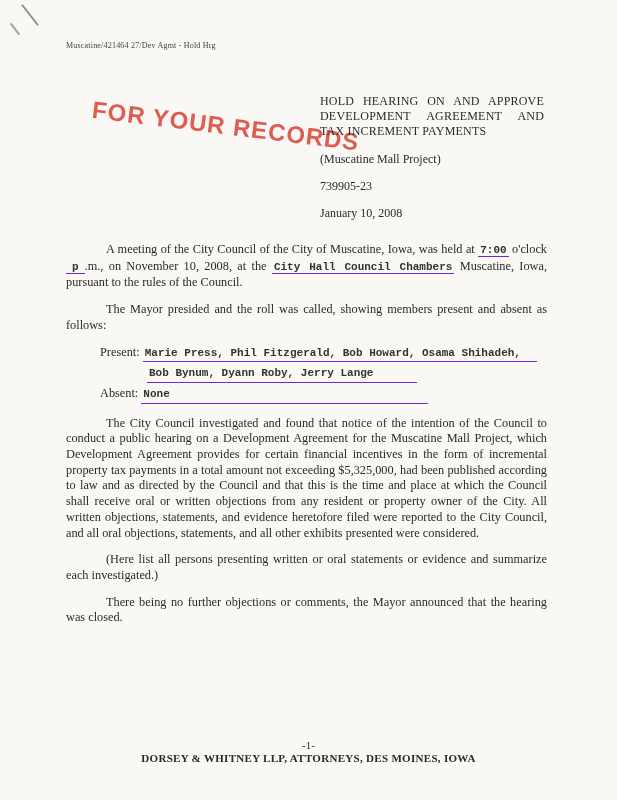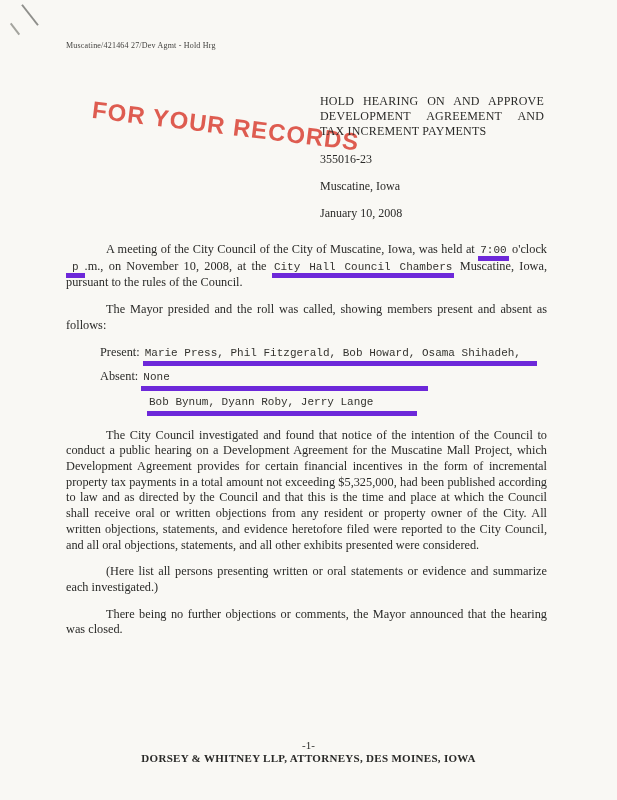--- a/index.html
+++ b/index.html
@@ -45,23 +45,24 @@
   .title-heading { margin: 0 0 13px 0; text-align: justify; letter-spacing: 0.2px; }
   .title-item { margin: 0 0 12px 0; }
   .doc-body {
     position: absolute; top: 242px; left: 66px; width: 481px;
     font-size: 12.3px; line-height: 15.7px; text-align: justify;
   }
   .para { margin: 0 0 11px 0; text-indent: 40px; }
   .fill {
     font-family: "Liberation Mono", "DejaVu Sans Mono", monospace;
     font-size: 11px;
-    border-bottom: 5px solid #6d28d9;
+    border-bottom: 1px solid #6d28d9;
     padding: 0 2px;
     color: #34332f;
+    font-weight: bold;
   }
   .fill-meridiem { padding: 0 6px; }
   .roll { margin: 0 0 12px 0; }
   .roll-line { margin: 0 0 3px 0; white-space: nowrap; }
   .roll-label { margin-left: 34px; }
   .fill-block { display: inline-block; vertical-align: baseline; text-align: left; }
   .fill-present1 { width: 394px; }
   .fill-present2 { width: 270px; margin-left: 81px; }
   .fill-absent { width: 287px; }
   .footer { position: absolute; top: 739px; left: 0; width: 617px; text-align: center; }
@@ -77,35 +78,35 @@
     <div class="m1"></div>
     <div class="m2"></div>
   </div>
 
   <div class="ref-line">Muscatine/421464 27/Dev Agmt - Hold Hrg</div>
 
   <div class="stamp">FOR YOUR RECORDS</div>
 
   <div class="title-block">
     <p class="title-heading">HOLD HEARING ON AND APPROVE DEVELOPMENT AGREEMENT AND TAX INCREMENT PAYMENTS</p>
-    <p class="title-item">355016-23</p>
-    <p class="title-item">Muscatine, Iowa</p>
+    <p class="title-item">(Muscatine Mall Project)</p>
+    <p class="title-item">739905-23</p>
     <p class="title-item">January 10, 2008</p>
   </div>
 
   <div class="doc-body">
 
     <p class="para"><span>A meeting of the City Council of the City of Muscatine, Iowa, was held at</span> <span class="fill">7:00</span> <span>o'clock</span> <span class="fill fill-meridiem">p</span><span>.m., on November 10, 2008, at the</span> <span class="fill">City Hall Council Chambers</span> <span>Muscatine, Iowa, pursuant to the rules of the Council.</span></p>
 
     <p class="para">The Mayor presided and the roll was called, showing members present and absent as follows:</p>
 
     <div class="roll">
       <p class="roll-line"><span class="roll-label">Present:</span> <span class="fill fill-block fill-present1">Marie Press, Phil Fitzgerald, Bob Howard, Osama Shihadeh,</span></p>
+      <p class="roll-line"><span class="fill fill-block fill-present2">Bob Bynum, Dyann Roby, Jerry Lange</span></p>
       <p class="roll-line"><span class="roll-label">Absent:</span> <span class="fill fill-block fill-absent">None</span></p>
-      <p class="roll-line"><span class="fill fill-block fill-present2">Bob Bynum, Dyann Roby, Jerry Lange</span></p>
     </div>
 
     <p class="para">The City Council investigated and found that notice of the intention of the Council to conduct a public hearing on a Development Agreement for the Muscatine Mall Project, which Development Agreement provides for certain financial incentives in the form of incremental property tax payments in a total amount not exceeding $5,325,000, had been published according to law and as directed by the Council and that this is the time and place at which the Council shall receive oral or written objections from any resident or property owner of the City.  All written objections, statements, and evidence heretofore filed were reported to the City Council, and all oral objections, statements, and all other exhibits presented were considered.</p>
     <p class="para">(Here list all persons presenting written or oral statements or evidence and summarize each investigated.)</p>
     <p class="para">There being no further objections or comments, the Mayor announced that the hearing was closed.</p>
 
   </div>
 
   <div class="footer">
     <p class="page-number">-1-</p>

